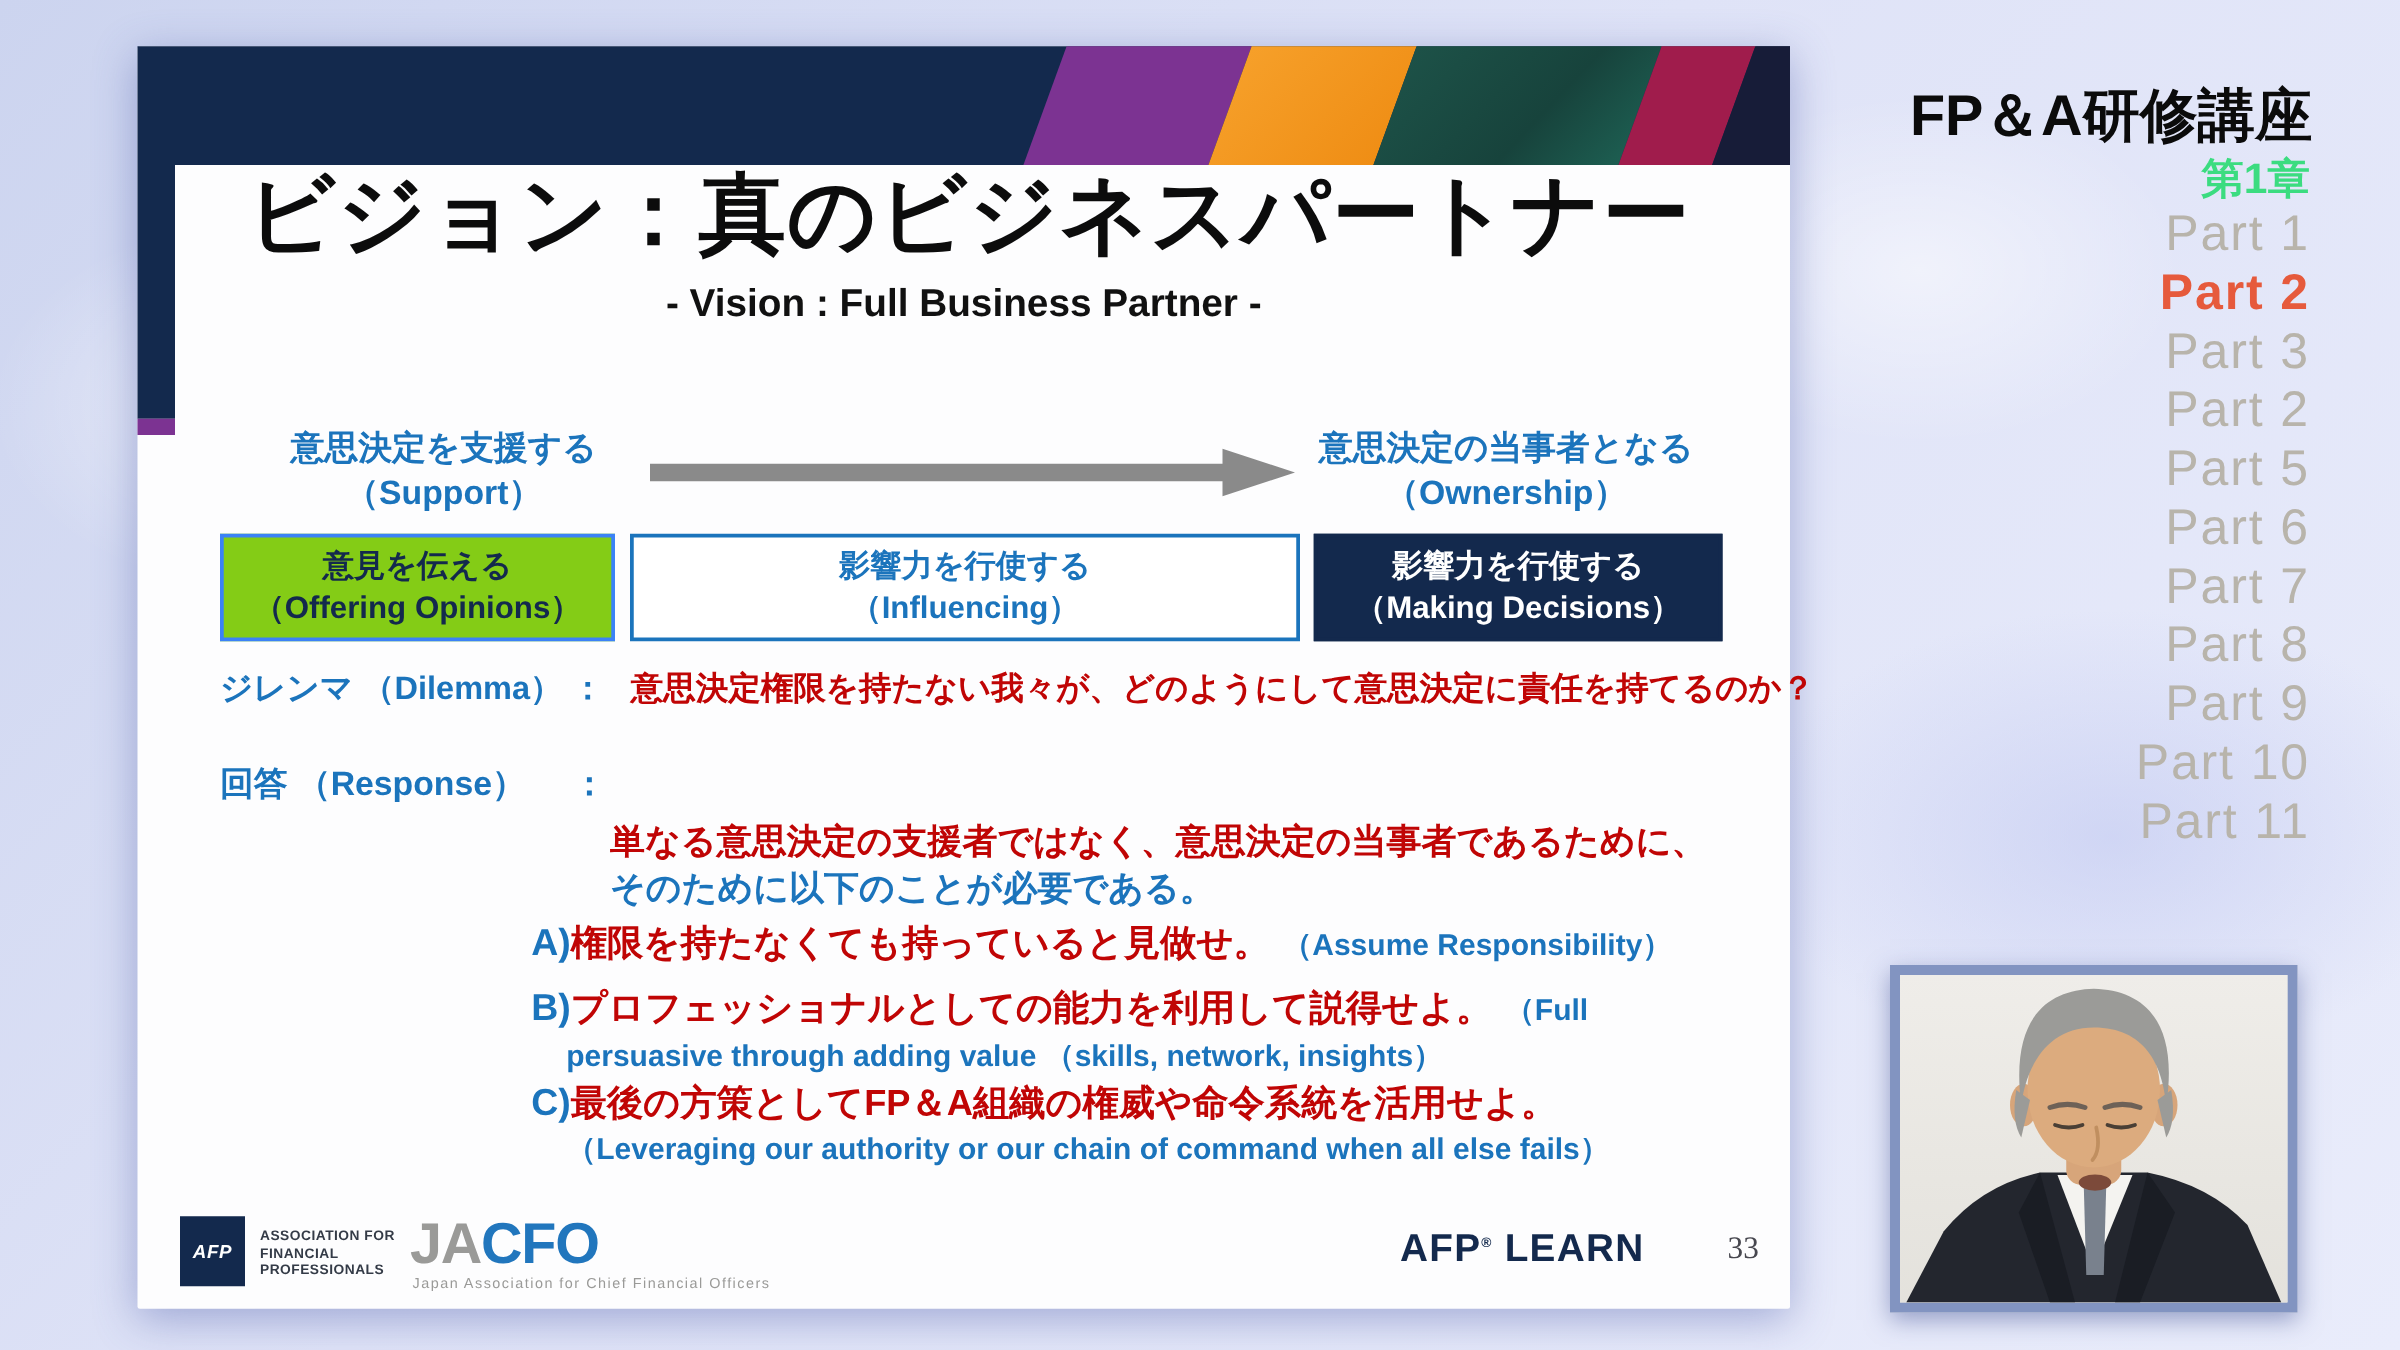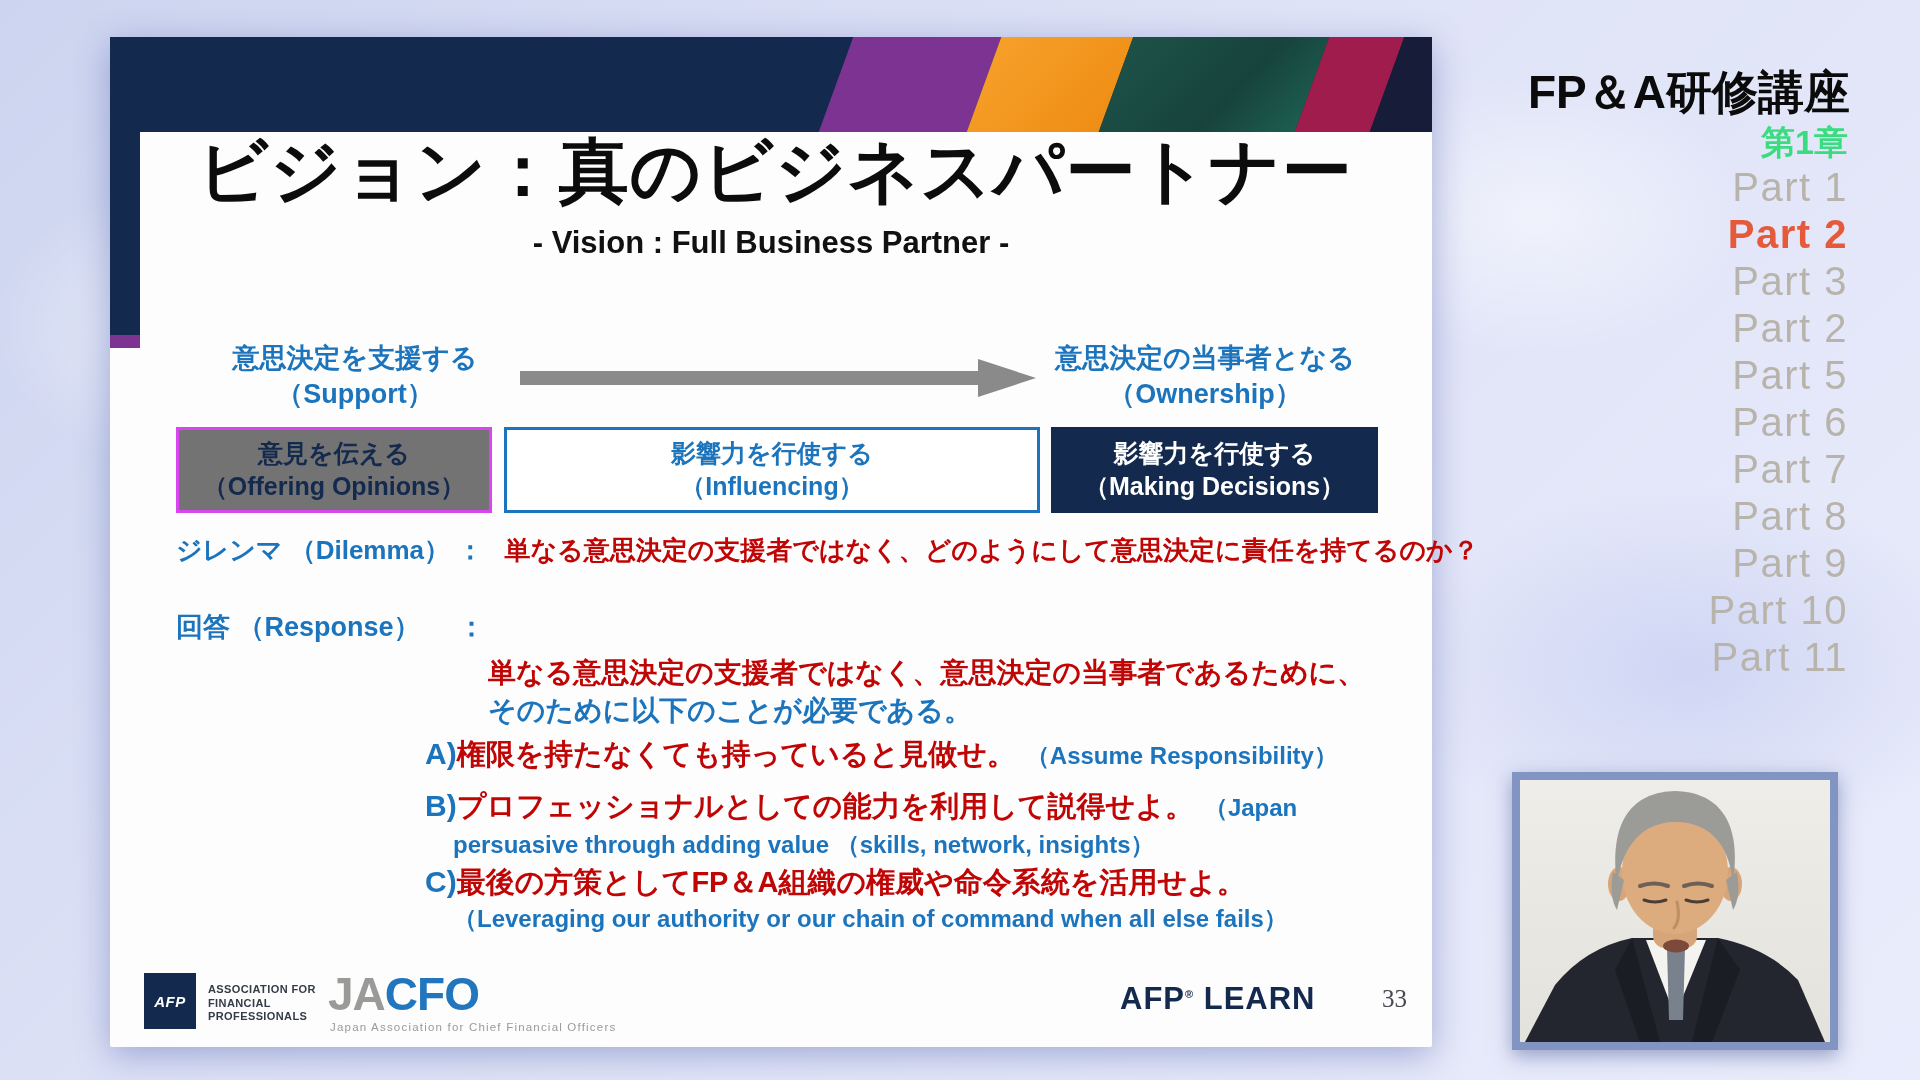--- a/index.html
+++ b/index.html
@@ -45,21 +45,21 @@
   .spec-left  { left:90px;  top:303px; width:310px; }
   .spec-right { left:920px; top:303px; width:350px; }
   .spec-arrow { left:410px; top:318px; width:516px; height:46px; }
 
   .boxes-row { left:0; top:390px; width:1322px; height:86px; }
   .spec-box {
     position:absolute; top:0; height:86px;
     display:flex; flex-direction:column; justify-content:center; text-align:center;
     font-weight:700; font-size:25px; line-height:33px;
   }
-  .box-opinions  { left:66px;  width:316px; background:#737373; border:3px solid #d946ef; color:#13294d; }
+  .box-opinions  { left:66px;  width:316px; background:#84cc16; border:3px solid #3b82f6; color:#13294d; }
   .box-influence { left:394px; width:536px; background:#fff; border:3px solid #1b74bc; color:#1b74bc; }
   .box-decisions { left:941px; width:327px; background:#13294d; border:3px solid #13294d; color:#fff; }
 
   .dilemma { left:66px; top:496px; font-size:26px; font-weight:700; white-space:nowrap; }
   .dilemma .lbl { color:#1b74bc; margin-right:14px; }
   .dilemma .txt { color:#c00505; }
 
   .resp-label { left:66px;  top:572px; font-size:27px; font-weight:700; color:#1b74bc; white-space:nowrap; }
   .resp-colon { left:348px; top:572px; font-size:27px; font-weight:700; color:#1b74bc; }
   .resp-lines { left:378px; top:570px; font-size:28px; font-weight:700; line-height:38px; white-space:nowrap; }
@@ -147,35 +147,35 @@
       <div>（Influencing）</div>
     </div>
     <div class="spec-box box-decisions">
       <div>影響力を行使する</div>
       <div>（Making Decisions）</div>
     </div>
   </div>
 
   <div class="abs dilemma">
     <span class="lbl">ジレンマ （Dilemma） ：</span>
-    <span class="txt">単なる意思決定の支援者ではなく、どのようにして意思決定に責任を持てるのか？</span>
+    <span class="txt">意思決定権限を持たない我々が、どのようにして意思決定に責任を持てるのか？</span>
   </div>
 
   <div class="abs resp-label">回答 （Response）</div>
   <div class="abs resp-colon">：</div>
   <div class="abs resp-lines">
     <div class="r">単なる意思決定の支援者ではなく、意思決定の当事者であるために、</div>
     <div class="b">そのために以下のことが必要である。</div>
   </div>
 
   <div class="abs point point-a">
     <span class="key">A)</span><span class="red">権限を持たなくても持っていると見做せ。</span><span class="blue">（Assume Responsibility）</span>
   </div>
   <div class="abs point point-b">
-    <span class="key">B)</span><span class="red">プロフェッショナルとしての能力を利用して説得せよ。</span><span class="blue">（Japan</span>
+    <span class="key">B)</span><span class="red">プロフェッショナルとしての能力を利用して説得せよ。</span><span class="blue">（Full</span>
   </div>
   <div class="abs point-cont cont-b">persuasive through adding value （skills, network, insights）</div>
   <div class="abs point point-c">
     <span class="key">C)</span><span class="red">最後の方策としてFP＆A組織の権威や命令系統を活用せよ。</span>
   </div>
   <div class="abs point-cont cont-c">（Leveraging our authority or our chain of command when all else fails）</div>
 
   <div class="abs afp-logo">
     <span>AFP</span>
   </div>

